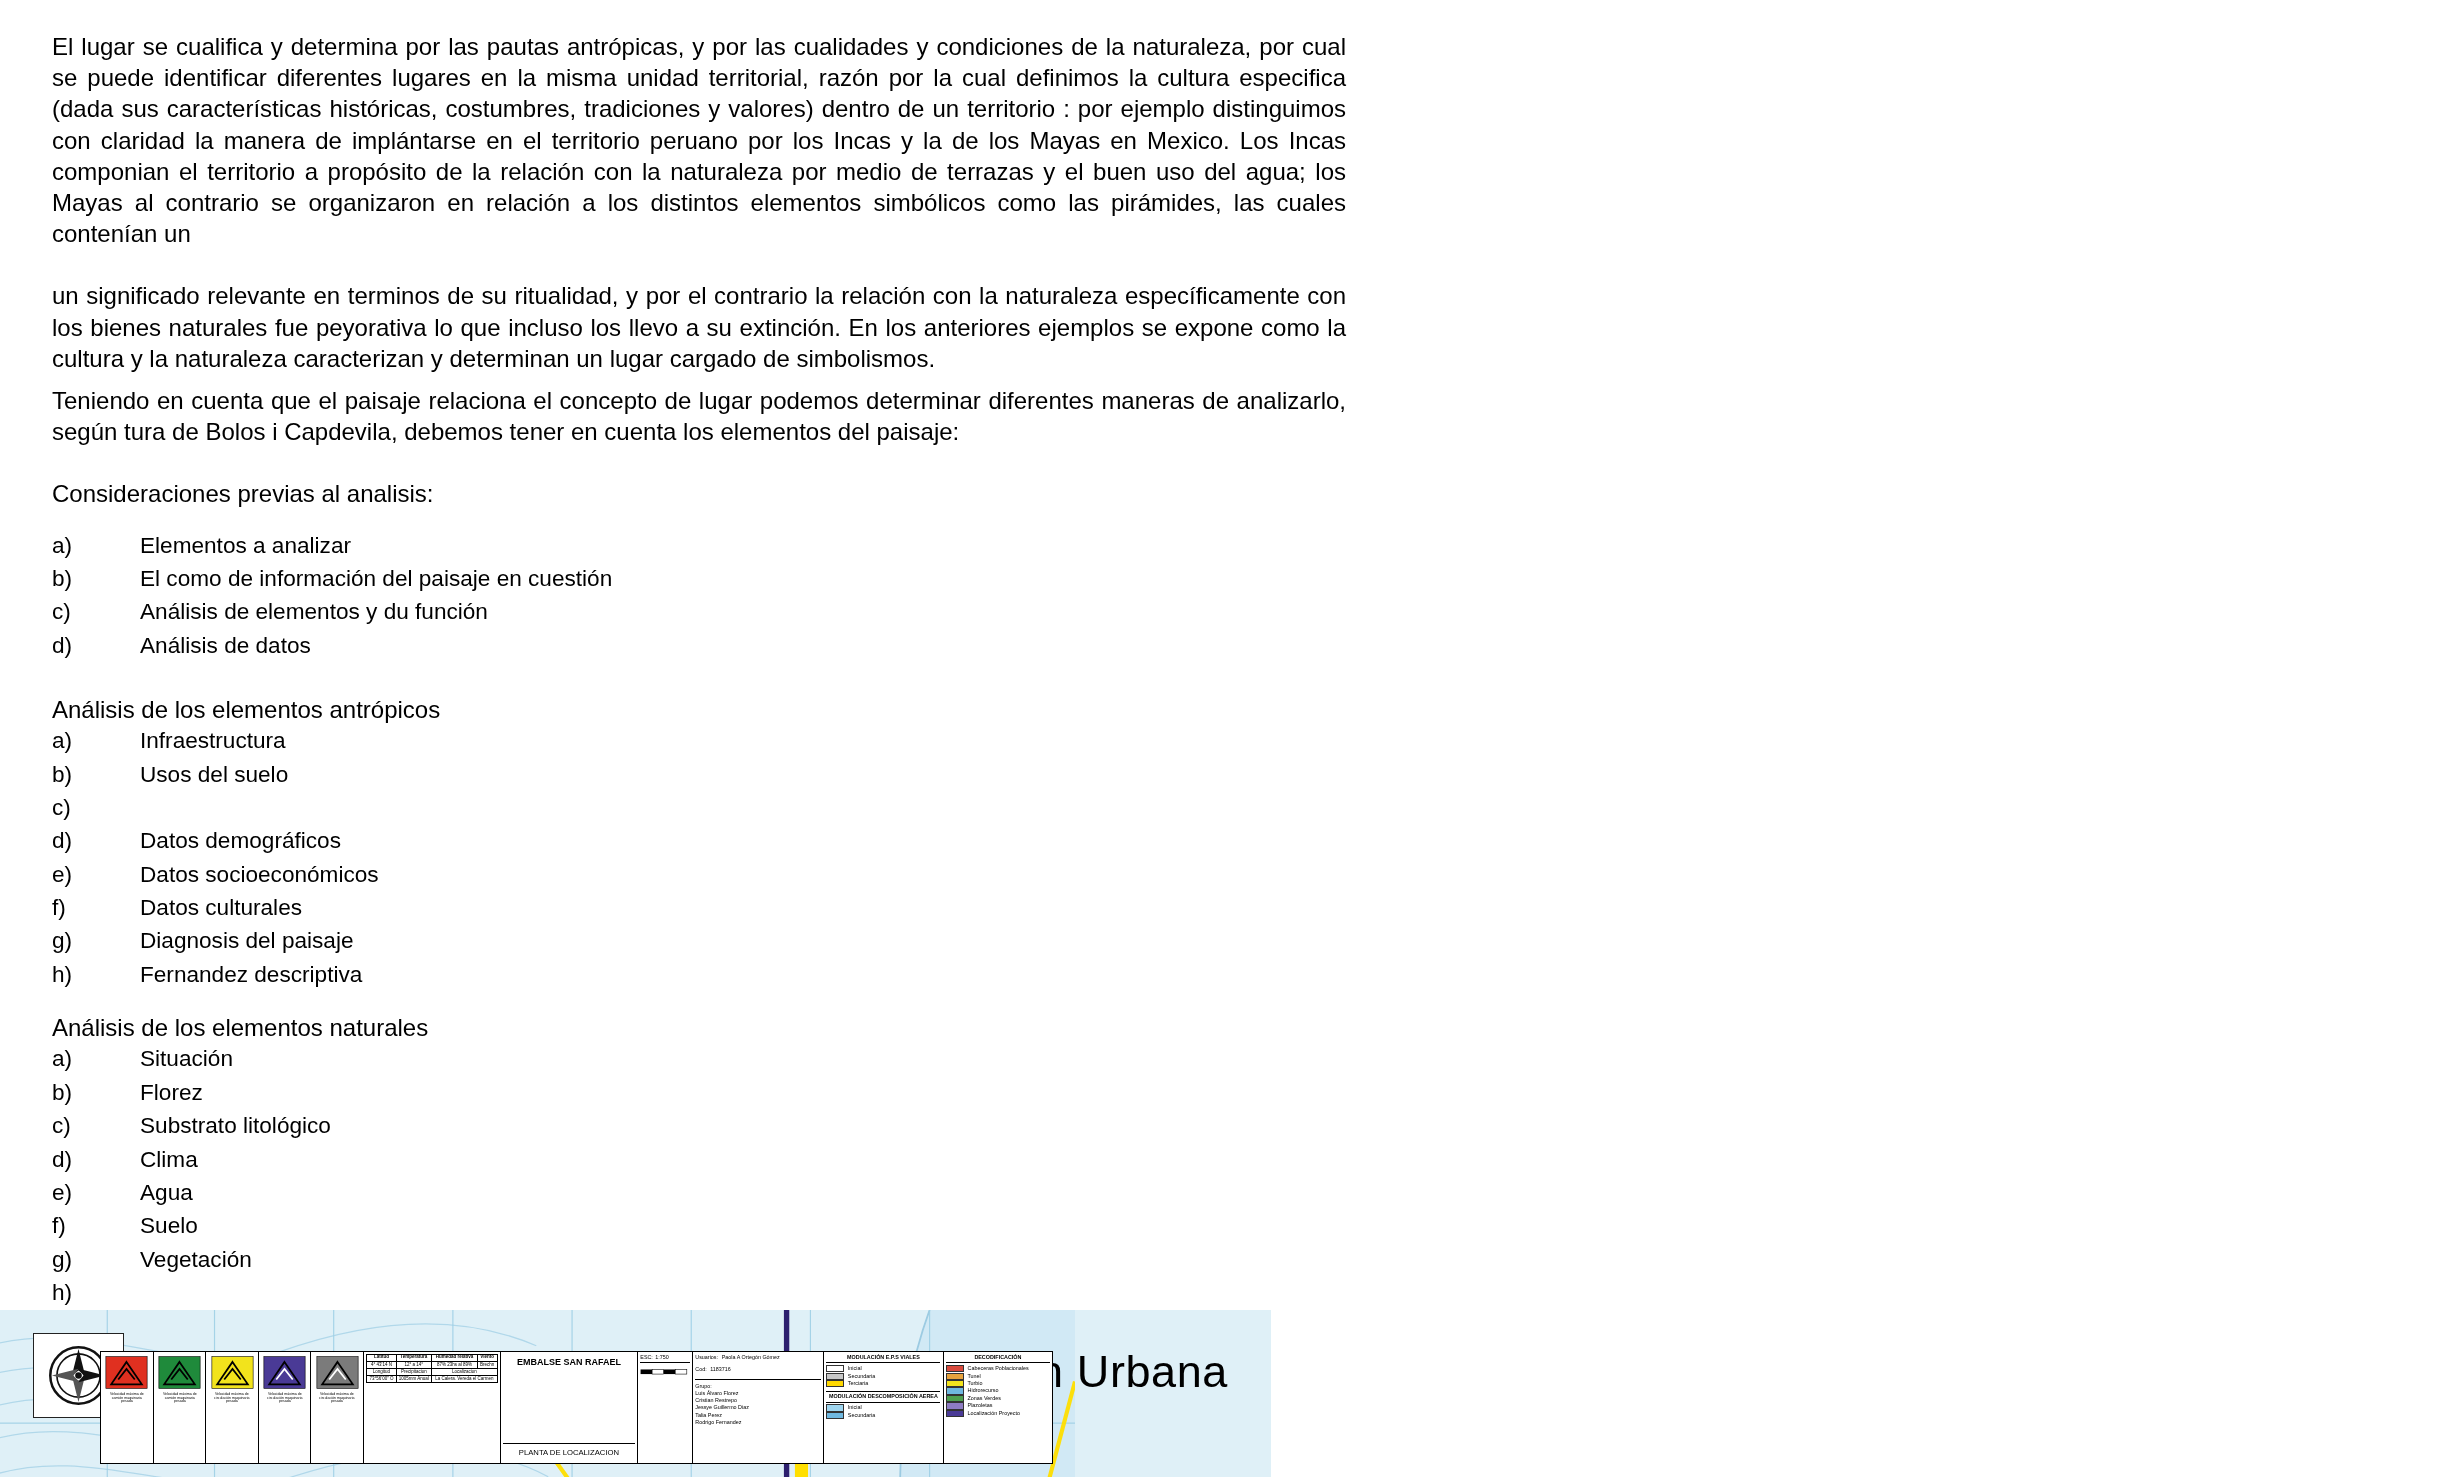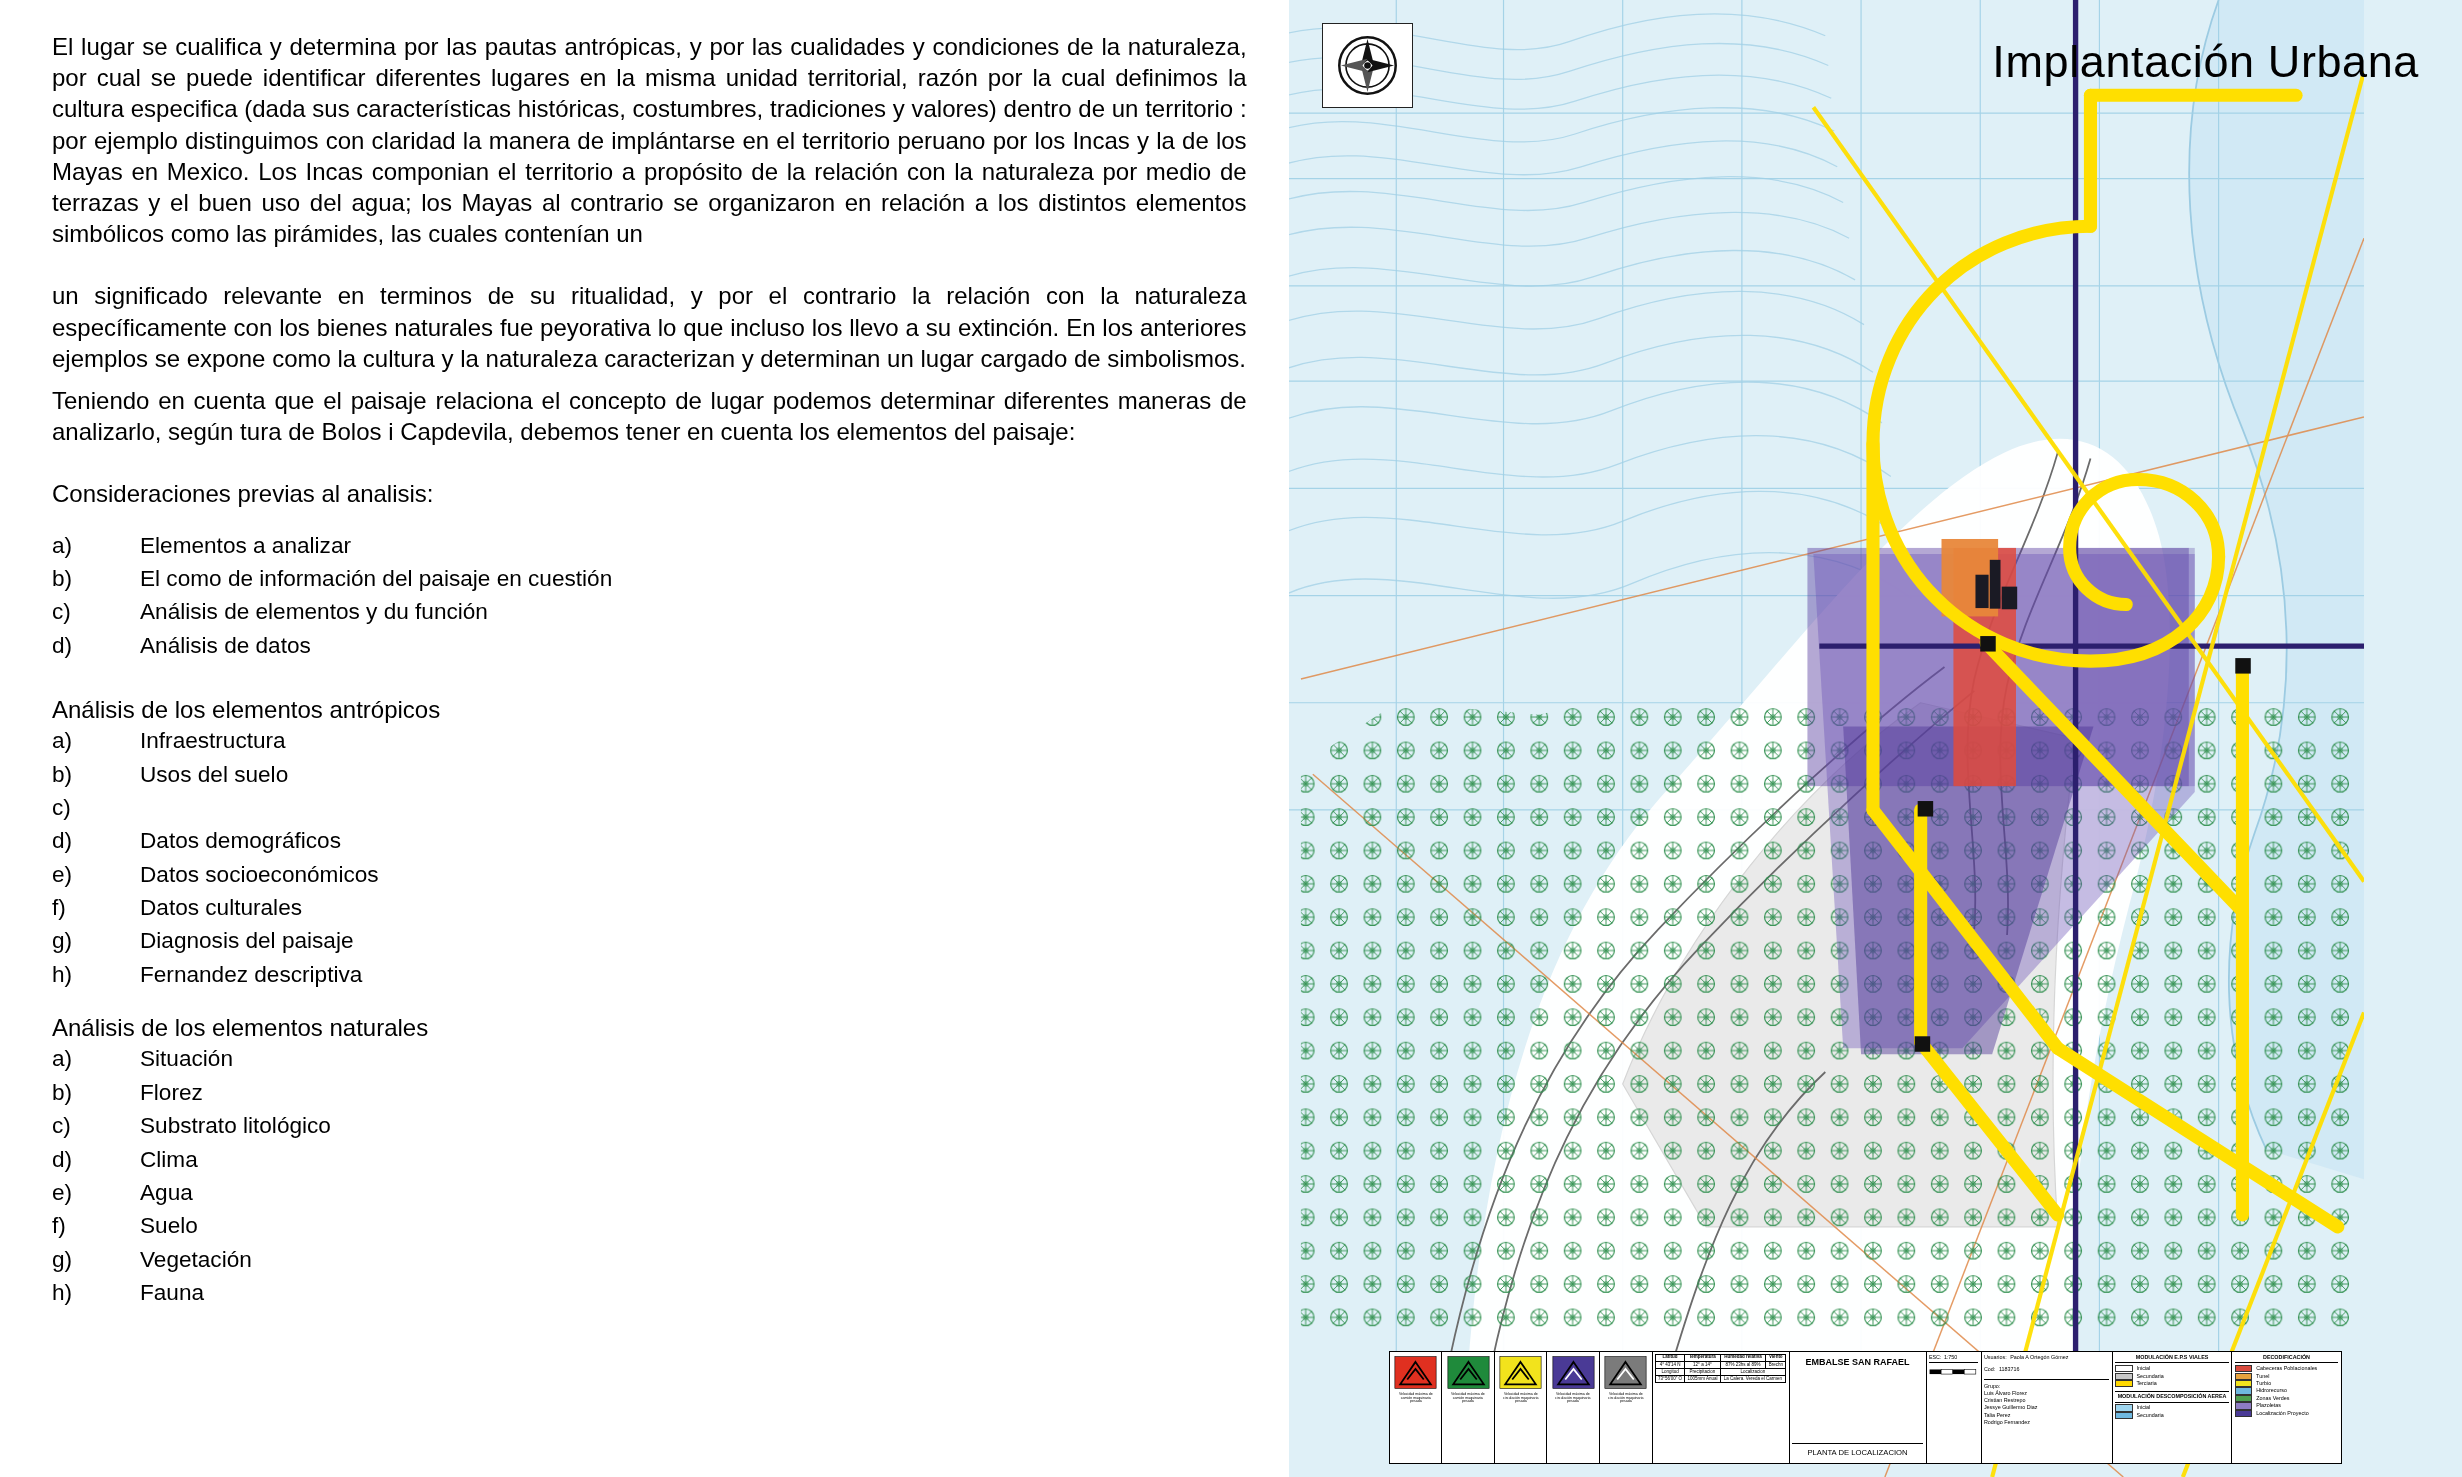--- a/index.html
+++ b/index.html
@@ -11,21 +11,21 @@
     width: 2462px;
     height: 1477px;
     font-family: "Liberation Sans", sans-serif;
     overflow: hidden;
     position: relative;
   }
   .page {
     position: absolute;
     inset: 0;
     display: flex;
-    flex-direction: row;
+    flex-direction: column;
   }
   
   .text-col {
     width: 1388px;
     height: 1477px;
     box-sizing: border-box;
     padding: 31px 42px 0 52px;
     background: #ffffff;
     position: relative;
   }
@@ -263,21 +263,20 @@
       <li>
           <span class="mk">f)</span>
           <span class="lbl">Suelo</span>
         </li>
       <li>
           <span class="mk">g)</span>
           <span class="lbl">Vegetación</span>
         </li>
       <li>
           <span class="mk">h)</span>
-          <span class="lbl">Fauna</span>
         </li>
     </ul>
   </div>
 
   <div class="plan">
 
     <svg class="plan-svg" viewBox="0 0 1804 2480" preserveAspectRatio="none">
       <defs>
         <pattern id="treepat" x="0" y="0" width="56" height="56" patternUnits="userSpaceOnUse">
           <circle cx="28" cy="28" r="14" fill="none" stroke="#2f8f4e" stroke-width="2"></circle>

